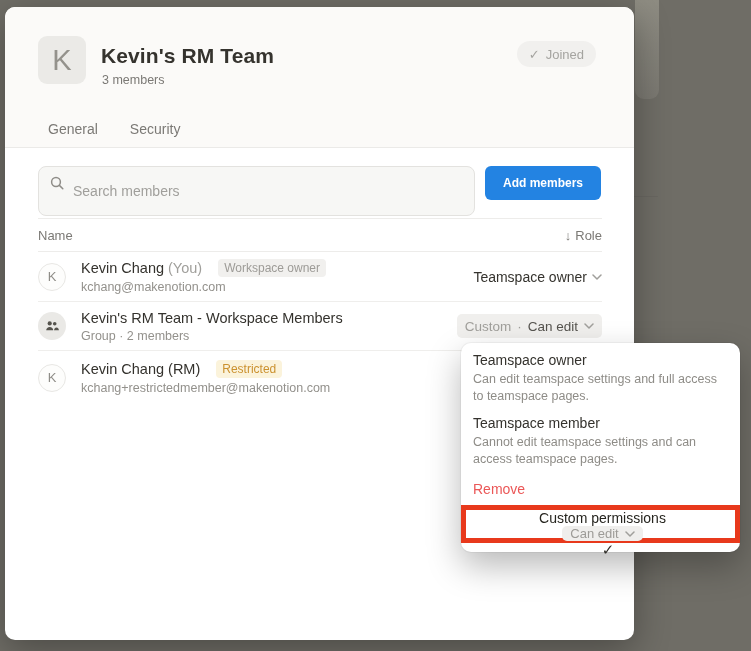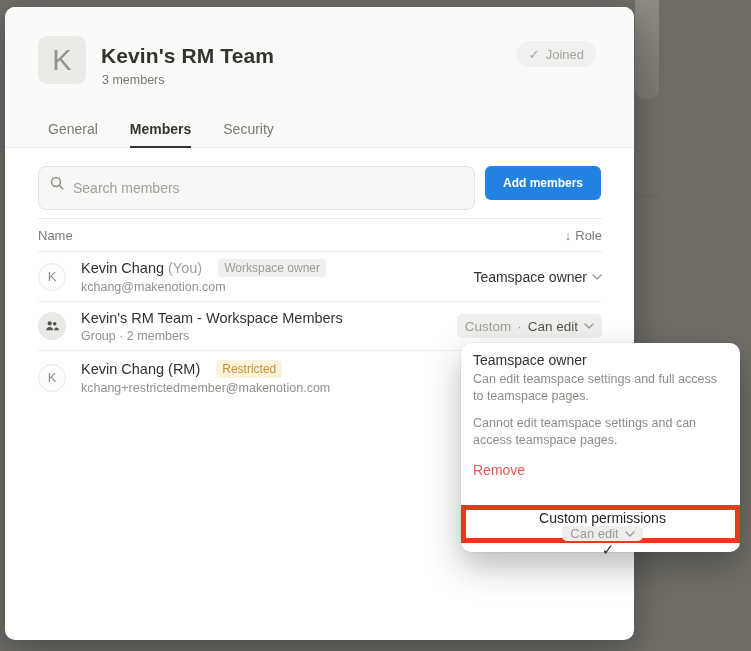--- a/index.html
+++ b/index.html
@@ -53,21 +53,21 @@
   .tab {
     display:flex; align-items:center; font-size:14px; color:#7b7975;
     border-bottom:2.5px solid transparent; margin-bottom:-1px; cursor:pointer;
   }
   .tab.active { color:#35332e; font-weight:700; border-bottom-color:#35332e; }
 
   
   .toolbar { position:absolute; top:159px; left:33px; right:33px; height:34px; display:flex; gap:10px; }
   .search-wrap { position:relative; flex:1; }
   .search-input {
-    width:100%; height:44px; background:#f7f7f5; border:1px solid #e3e2df;
+    width:100%; height:50px; background:#f7f7f5; border:1px solid #e3e2df;
     border-radius:8px; padding:0 10px 0 34px; font-size:14px; color:#37352f;
     font-family:"Liberation Sans", sans-serif; outline:none;
   }
   .search-input::placeholder { color:#a09f9b; }
   .search-icon { position:absolute; left:11px; top:9px; }
   .add-btn {
     width:116px; height:34px; border:none; border-radius:6px;
     background:var(--accent-blue, #2383e2); color:#fff; font-size:12px; font-weight:700;
     font-family:"Liberation Sans", sans-serif; cursor:pointer;
   }
@@ -150,21 +150,20 @@
       <div class="ts-title">Kevin's RM Team</div>
       <div class="ts-subtitle">3 members</div>
       <div class="joined-badge">
         <span>✓</span>
         <span>Joined</span>
       </div>
     </div>
 
     <div class="tabs">
       <div class="tab">General</div>
-      <div class="tab active">Members</div>
       <div class="tab">Security</div>
     </div>
 
     <div class="toolbar">
       <div class="search-wrap">
         <svg class="search-icon" width="16" height="16" viewBox="0 0 16 16">
           <circle cx="7" cy="7" r="4.4" fill="none" stroke="#8f8d88" stroke-width="1.5"></circle>
           <line x1="10.4" y1="10.4" x2="13.8" y2="13.8" stroke="#8f8d88" stroke-width="1.5" stroke-linecap="round"></line>
         </svg>
         <input class="search-input" type="text" placeholder="Search members" style="">
@@ -237,20 +236,21 @@
     </div>
   </div>
 
   <div class="popup">
     <div class="popup-inner">
       <div class="opt">
         <div class="opt-title">Teamspace owner</div>
         <div class="opt-desc">Can edit teamspace settings and full access to teamspace pages.</div>
       </div>
       <div class="opt">
+        <div class="opt-title">Teamspace member</div>
         <div class="opt-desc">Cannot edit teamspace settings and can access teamspace pages.</div>
       </div>
       <div class="remove-item">Remove</div>
     </div>
 
     <div class="custom-row">
       <span class="custom-label">Custom permissions</span>
       <span class="custom-pill">
         <span>Can edit</span>
         <svg class="chev" width="10" height="6" viewBox="0 0 10 6">

